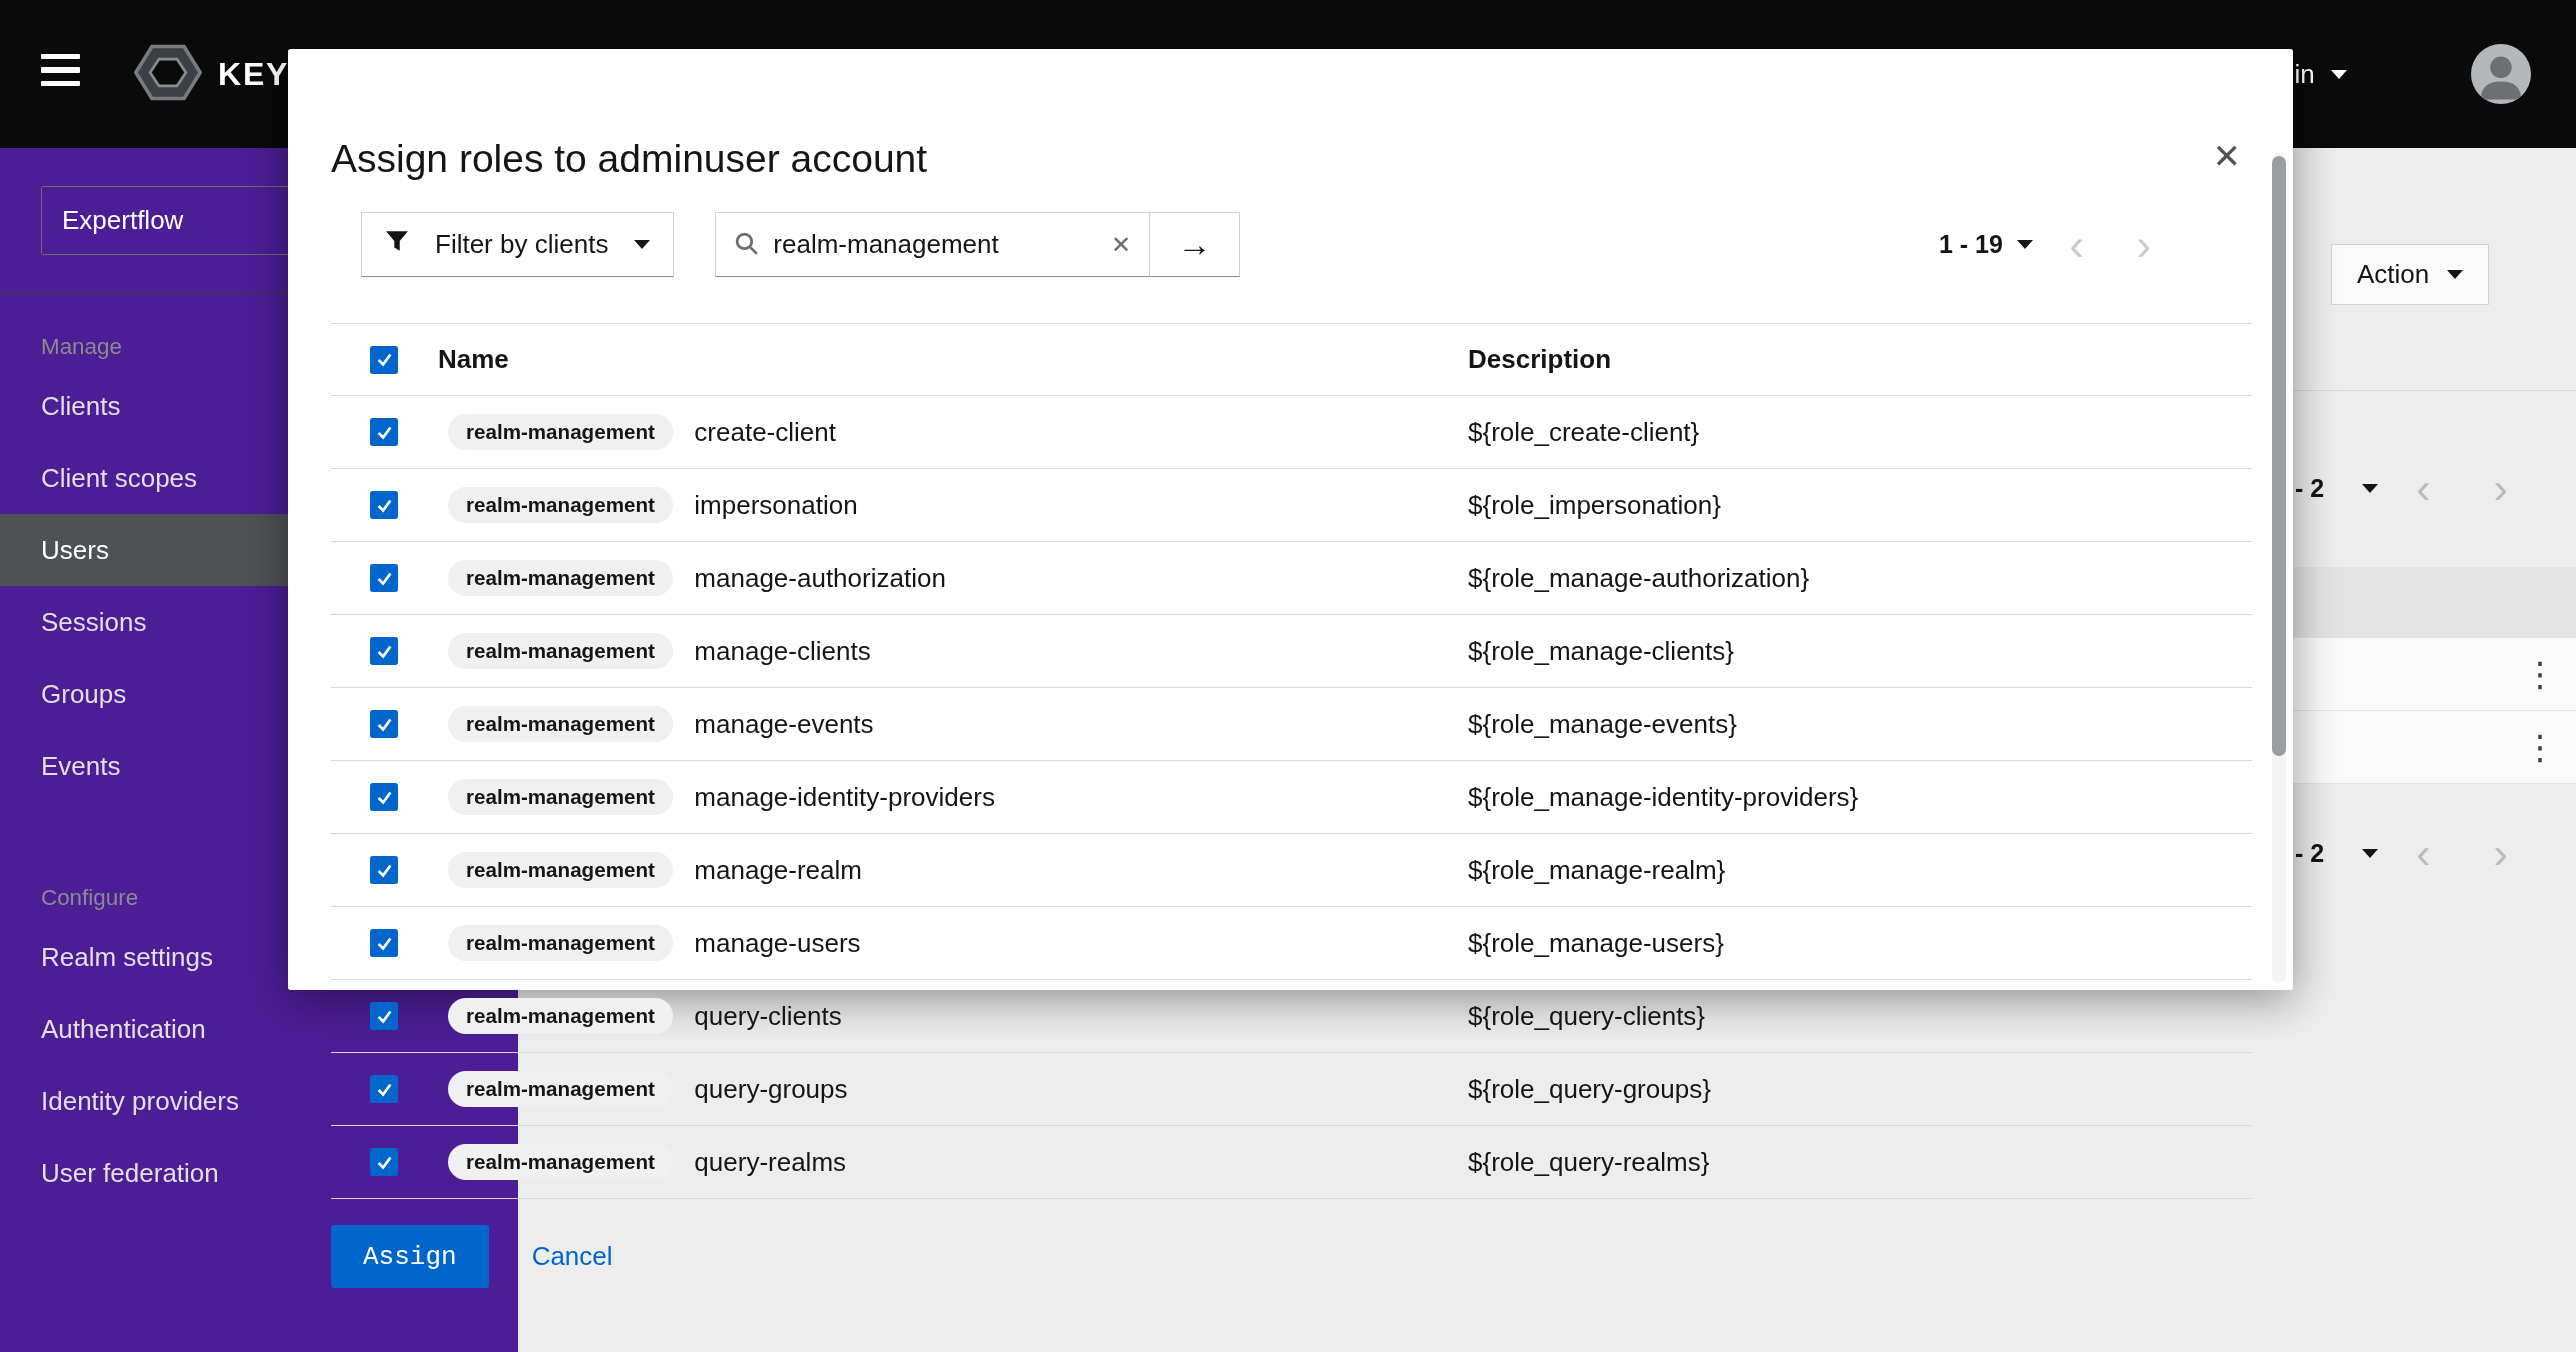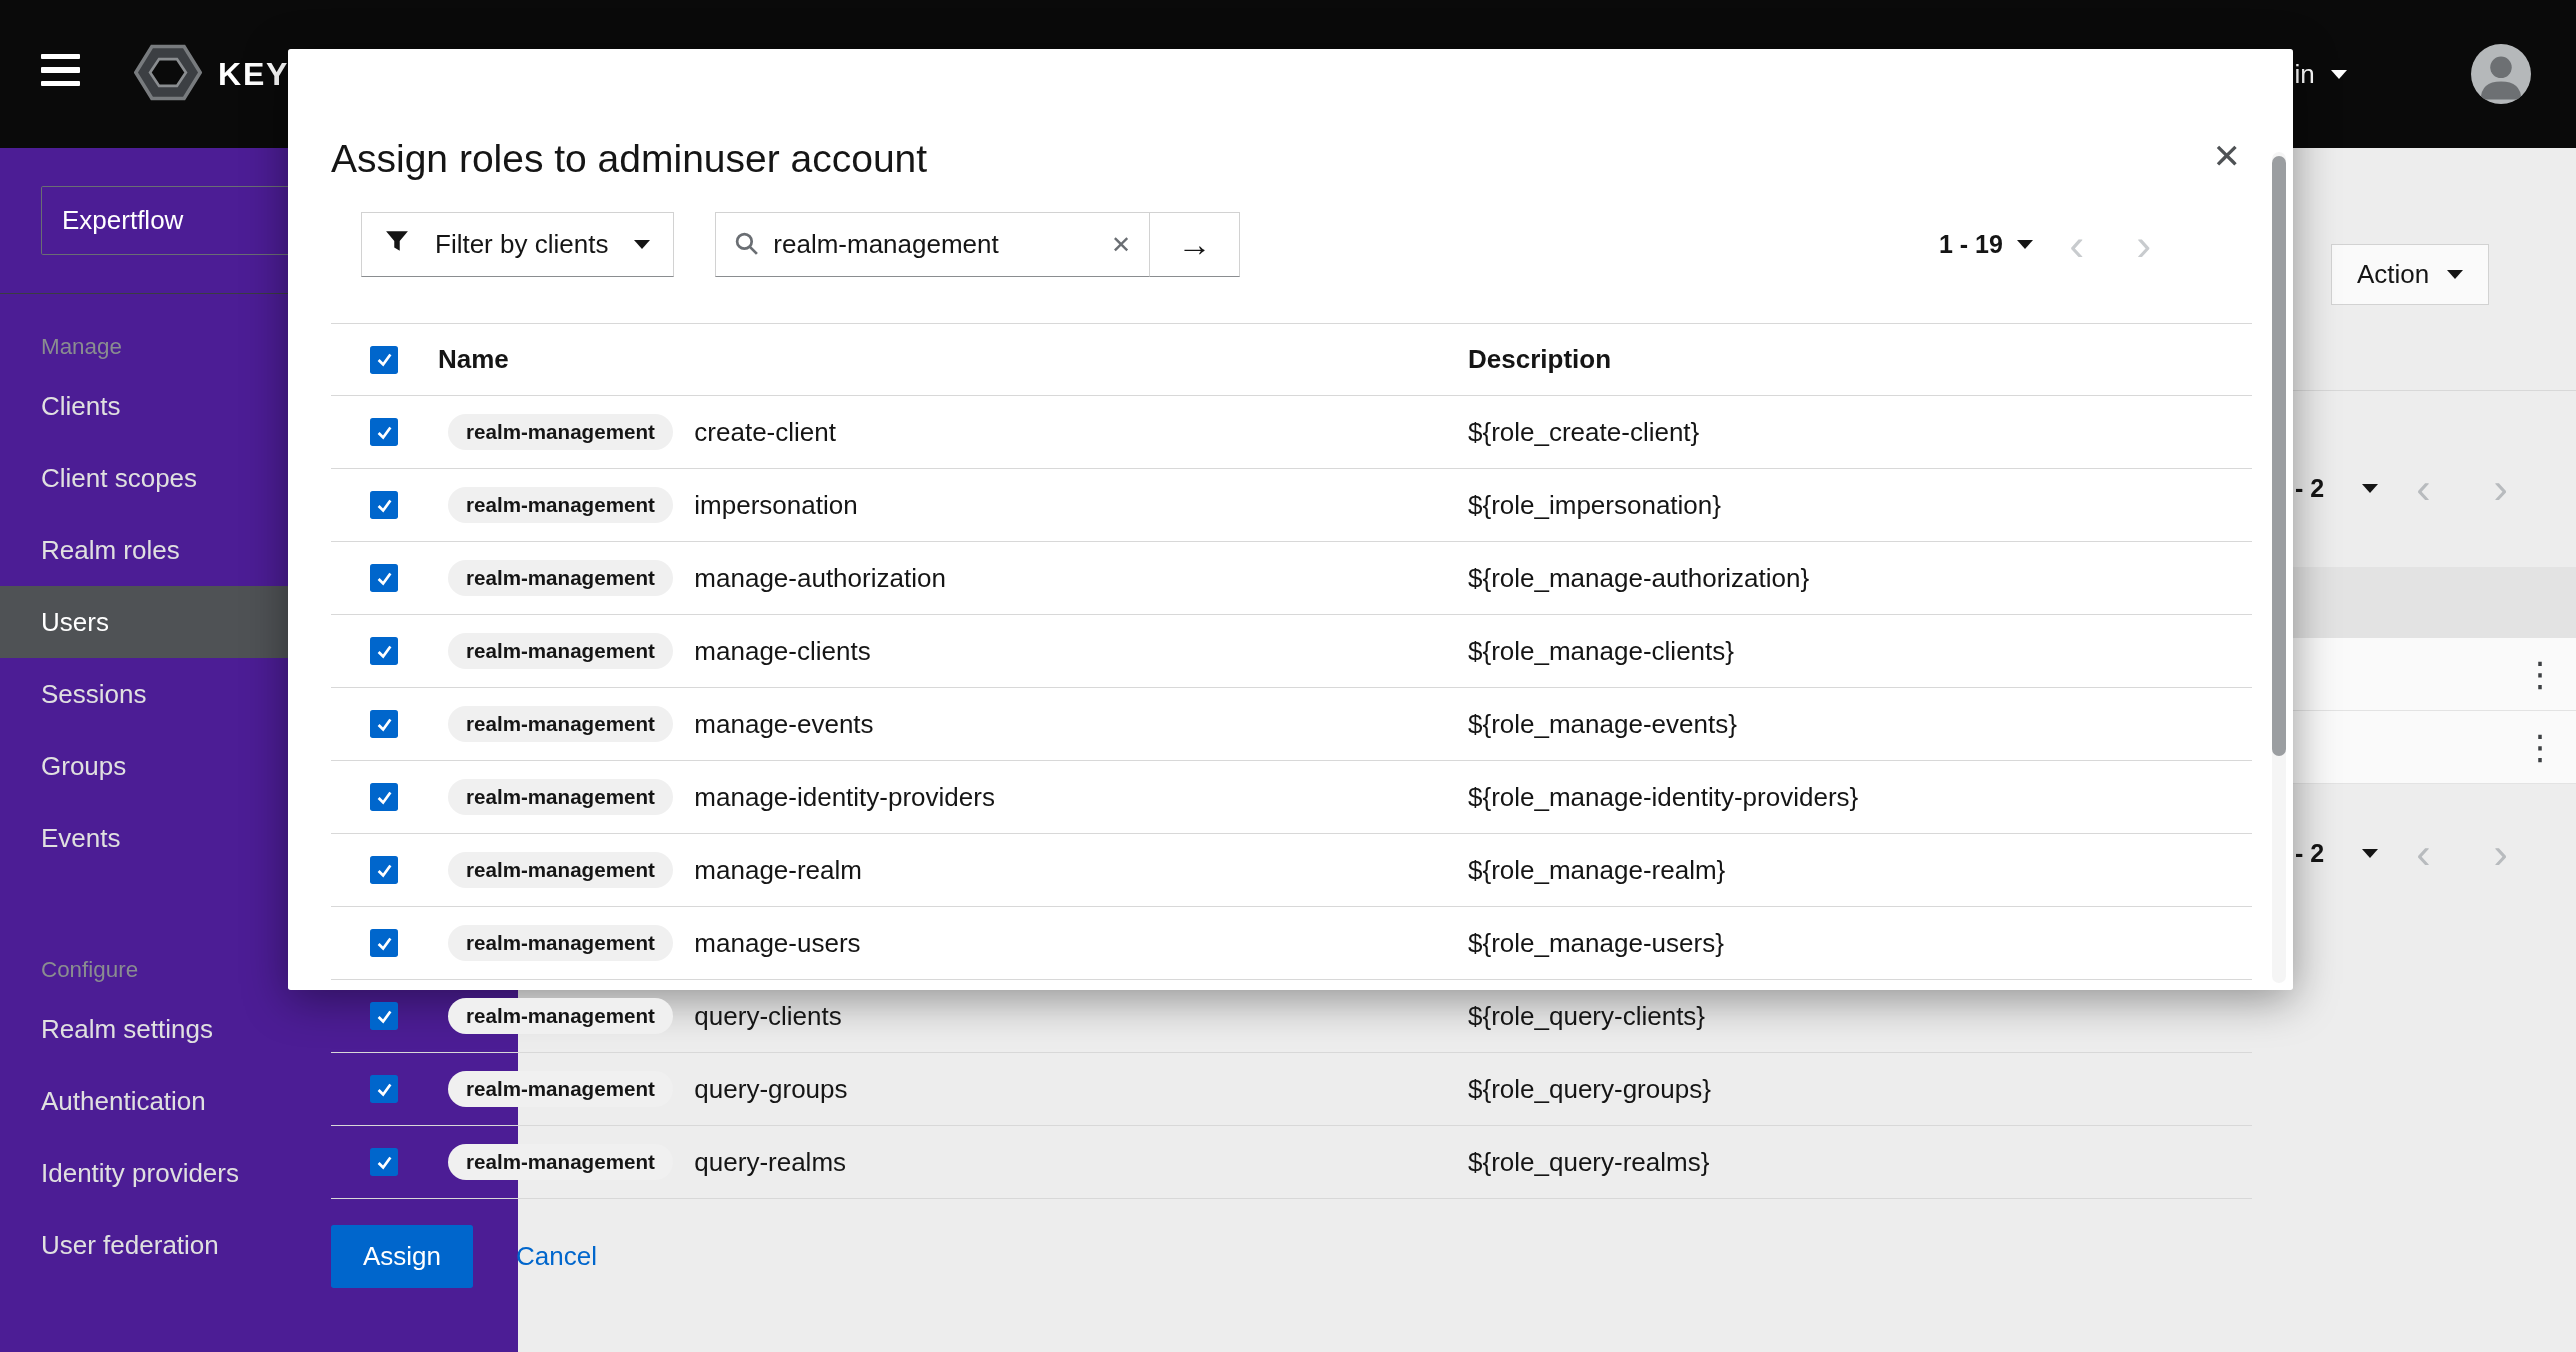--- a/index.html
+++ b/index.html
@@ -112,21 +112,21 @@
   .badge {
     background: #f0f0f0; color: #151515; font-size: 20.6px; font-weight: 700;
     padding: 6.3px 18px; border-radius: 27px; white-space: nowrap;
   }
   .cell-desc { color: #151515; }
 
   
   .modal-footer { position: absolute; left: 43px; top: 1176px; display: flex; align-items: center; gap: 43px; }
   .btn-primary {
     background: #0066cc; color: #fff; border: none; border-radius: 2.7px;
-    font-size: 26px; font-family: Liberation Sans, sans-serif; padding: 0 32px; height: 63px; cursor: pointer;
+    font-size: 26px; font-family: Liberation Mono, monospace; padding: 0 32px; height: 63px; cursor: pointer;
   }
   .link-cancel { color: #0066cc; font-size: 26px; cursor: pointer; text-decoration: none; }
 
   
   .scroll-track { position: absolute; right: 7.2px; top: 103px; bottom: 7.2px; width: 13.4px; background: #f5f5f5; border-radius: 7.2px; }
   .scroll-thumb { position: absolute; left: 0; top: 3.6px; width: 13.4px; height: 600px; background: #9b9ea1; border-radius: 7.2px; cursor: grab; }
 </style>
 </head>
 <body>
 
@@ -160,21 +160,20 @@
 <div class="sidebar">
   <div class="realm-section">
     <div class="realm-box">
       <span>Expertflow</span>
     </div>
   </div>
   <nav class="nav" id="side-nav">
       <div class="nav-label">Manage</div>
       <div class="nav-item">Clients</div>
       <div class="nav-item">Client scopes</div>
-      <div class="nav-item">Realm roles</div>
       <div class="nav-item active">Users</div>
       <div class="nav-item">Sessions</div>
       <div class="nav-item">Groups</div>
       <div class="nav-item">Events</div>
       <div class="nav-label second">Configure</div>
       <div class="nav-item">Realm settings</div>
       <div class="nav-item">Authentication</div>
       <div class="nav-item">Identity providers</div>
       <div class="nav-item">User federation</div>
     </nav>

